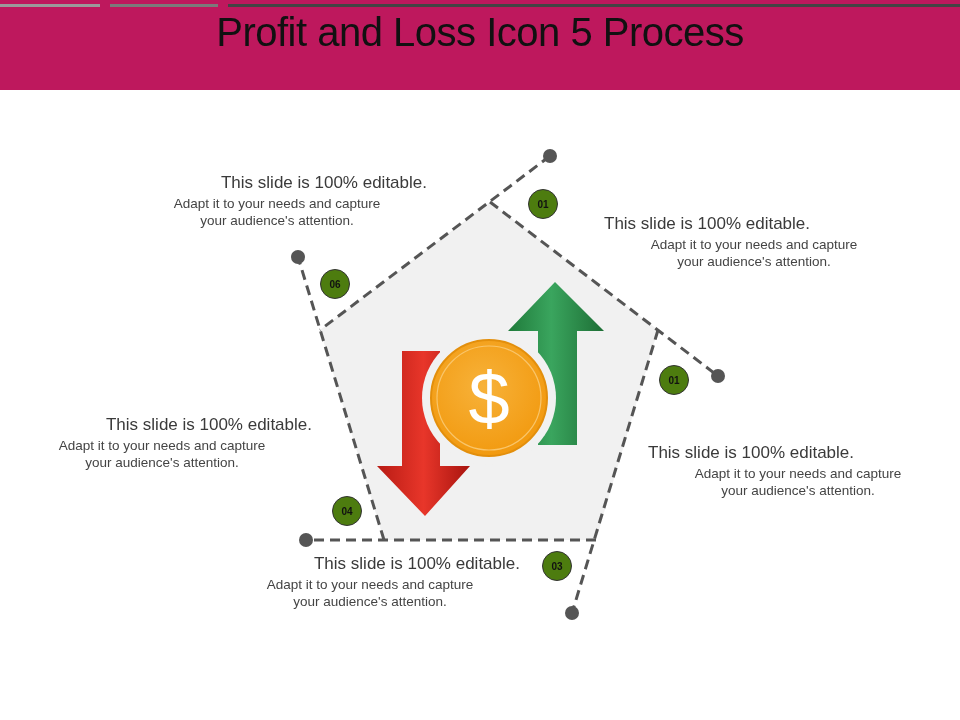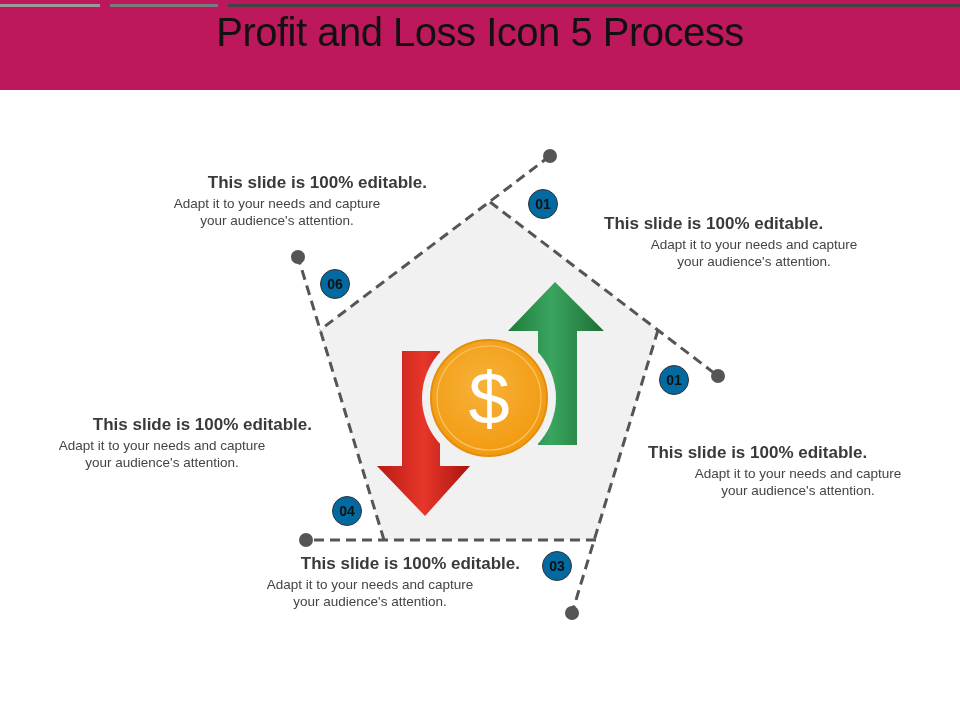--- a/index.html
+++ b/index.html
@@ -1,24 +1,24 @@
 <!DOCTYPE html>
 <html><head>
 <meta charset="utf-8">
 <style>
   html,body{margin:0;padding:0;}
   body{width:960px;height:720px;position:relative;background:#ffffff;overflow:hidden;font-family:"Liberation Sans",sans-serif;}
   .header{position:absolute;left:0;top:0;width:960px;height:90px;background:#be185d;}
   .topbar{position:absolute;top:4px;height:3px;}
   .title{position:absolute;left:0;top:10px;width:960px;text-align:center;font-size:40px;color:#111;letter-spacing:-0.5px;}
   svg.diagram{position:absolute;left:0;top:0;}
-  .num{position:absolute;width:30px;height:30px;border:1.5px solid #333;border-radius:50%;background:#0369a1;
-       display:flex;align-items:center;justify-content:center;font-weight:bold;font-size:14px;color:#111;box-sizing:border-box;}
+  .num{position:absolute;width:30px;height:30px;border:1.5px solid #333;border-radius:50%;background:#4d7c0f;
+       display:flex;align-items:center;justify-content:center;font-weight:bold;font-size:10px;color:#111;box-sizing:border-box;}
   .tb{position:absolute;width:300px;}
-  .tb .h{font-weight:bold;font-size:17px;color:#3a3a3a;white-space:nowrap;}
+  .tb .h{font-weight:normal;font-size:17px;color:#3a3a3a;white-space:nowrap;}
   .tb .b{font-size:13.5px;color:#444;line-height:17px;margin-top:2px;text-align:center;}
   .right{text-align:right;}
   .left{text-align:left;}
 </style>
 </head>
 <body>
 
 <div class="header">
   <div class="topbar" style="left:0;width:100px;background:#9a9a9a;"></div>
   <div class="topbar" style="left:110px;width:108px;background:#7a7a7a;"></div>

